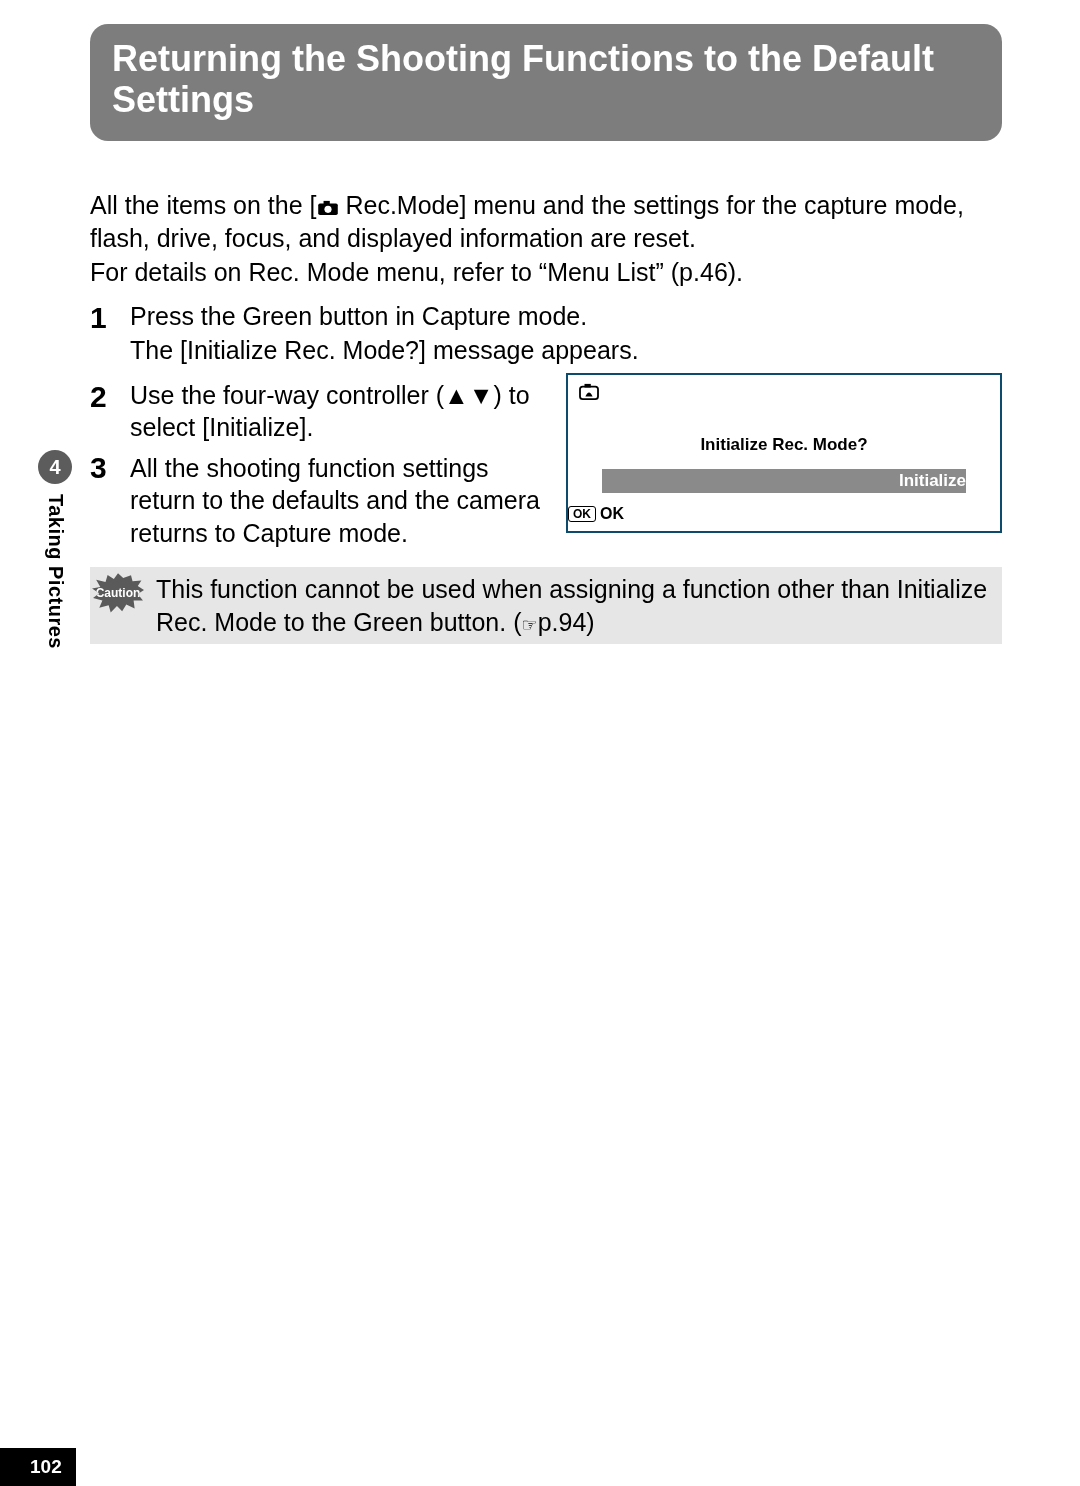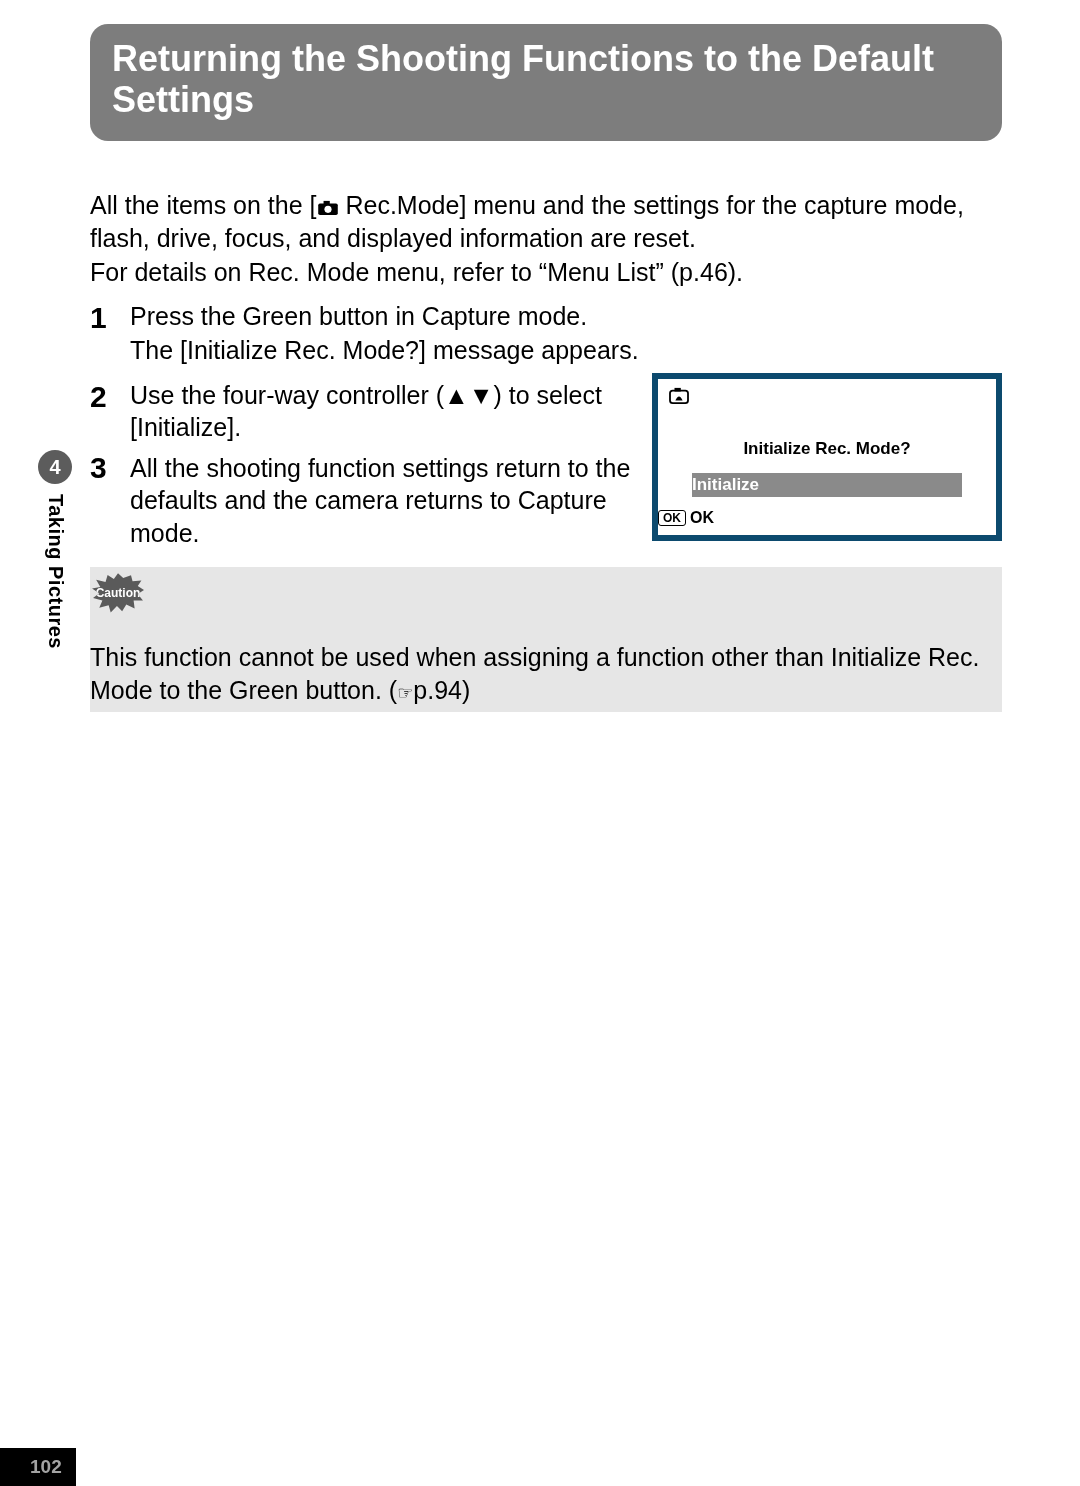--- a/index.html
+++ b/index.html
@@ -92,40 +92,40 @@
     writing-mode: vertical-rl;
     text-orientation: mixed;
     font-size: 20px;
     font-weight: bold;
     margin-top: 10px;
     letter-spacing: 0.5px;
   }
 
   
   .lcd {
-    width: 350px;
-    border: 6px solid #0c4a6e;
+    width: 436px;
+    border: 2px solid #0c4a6e;
     font-size: 17px;
     font-weight: bold;
   }
   .lcd-top {
     padding: 8px 10px 4px 10px;
     height: 42px;
   }
   .green-icon {
     width: 22px;
     height: 18px;
     display: inline-block;
   }
   .lcd-mid {
     text-align: center;
     padding: 18px 0 14px 0;
   }
   .lcd-options {
-    text-align: left;
+    text-align: right;
     padding: 0 34px 6px 34px;
   }
   .lcd-opt {
     padding: 2px 0;
     border-bottom: 1px solid #888;
   }
   .lcd-opt.sel {
     background: #8a8a8a;
     color: #fff;
     border-bottom: none;
@@ -145,24 +145,23 @@
     line-height: 14px;
     vertical-align: 1px;
     margin-right: 4px;
   }
 
   
   .caution-wrap {
     margin: 18px 78px 0 90px;
     display: flex;
     align-items: flex-start;
-    gap: 28px;
+    gap: 12px;
     background: #e6e6e6;
     padding: 6px 8px 6px 0;
-    flex-direction: column;
   }
   .caution-burst {
     flex: 0 0 auto;
     width: 52px;
     height: 40px;
     background: #5a5a5a;
     color: #fff;
     font-size: 12px;
     font-weight: bold;
     display: flex;
@@ -175,21 +174,21 @@
     font-size: 25px;
     line-height: 1.3;
   }
 
   
   .page-footer {
     position: absolute;
     left: 0;
     bottom: 0;
     background: #000;
-    color: #a3a3a3;
+    color: #ffffff;
     font-size: 19px;
     font-weight: bold;
     padding: 8px 14px 8px 30px;
   }
 
   .cam-icon {
     display: inline-block;
     width: 22px;
     height: 16px;
     vertical-align: -2px;

